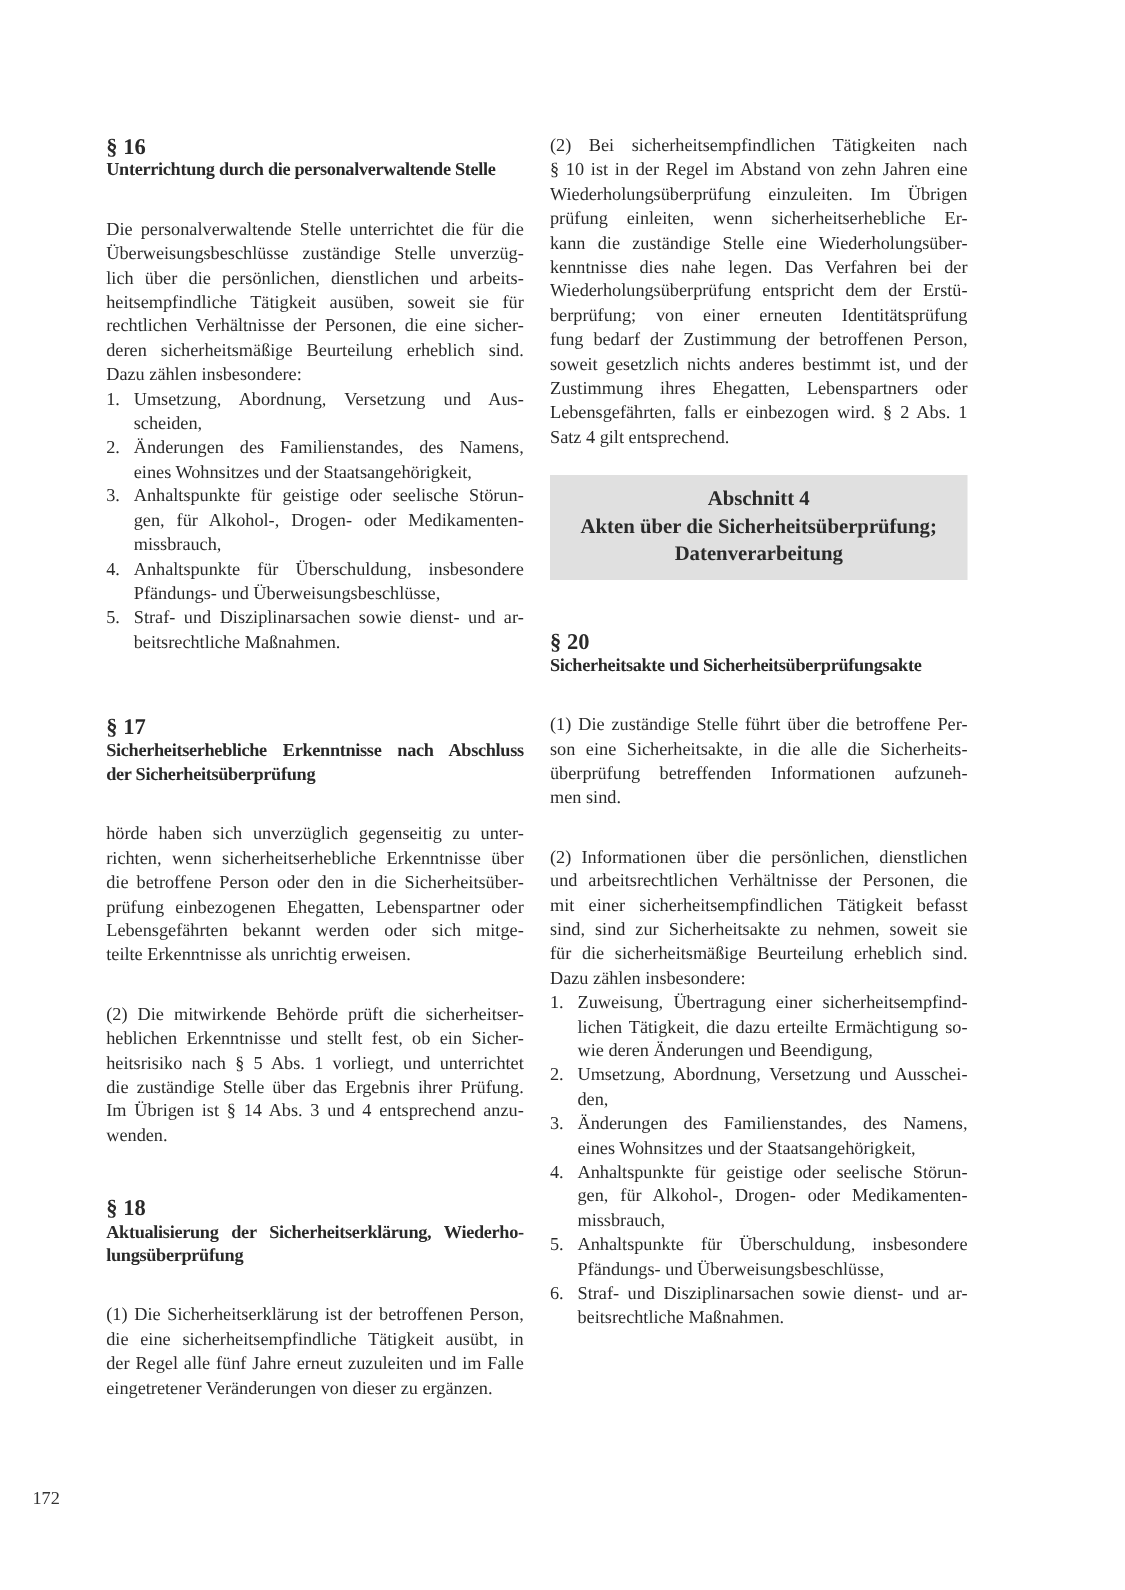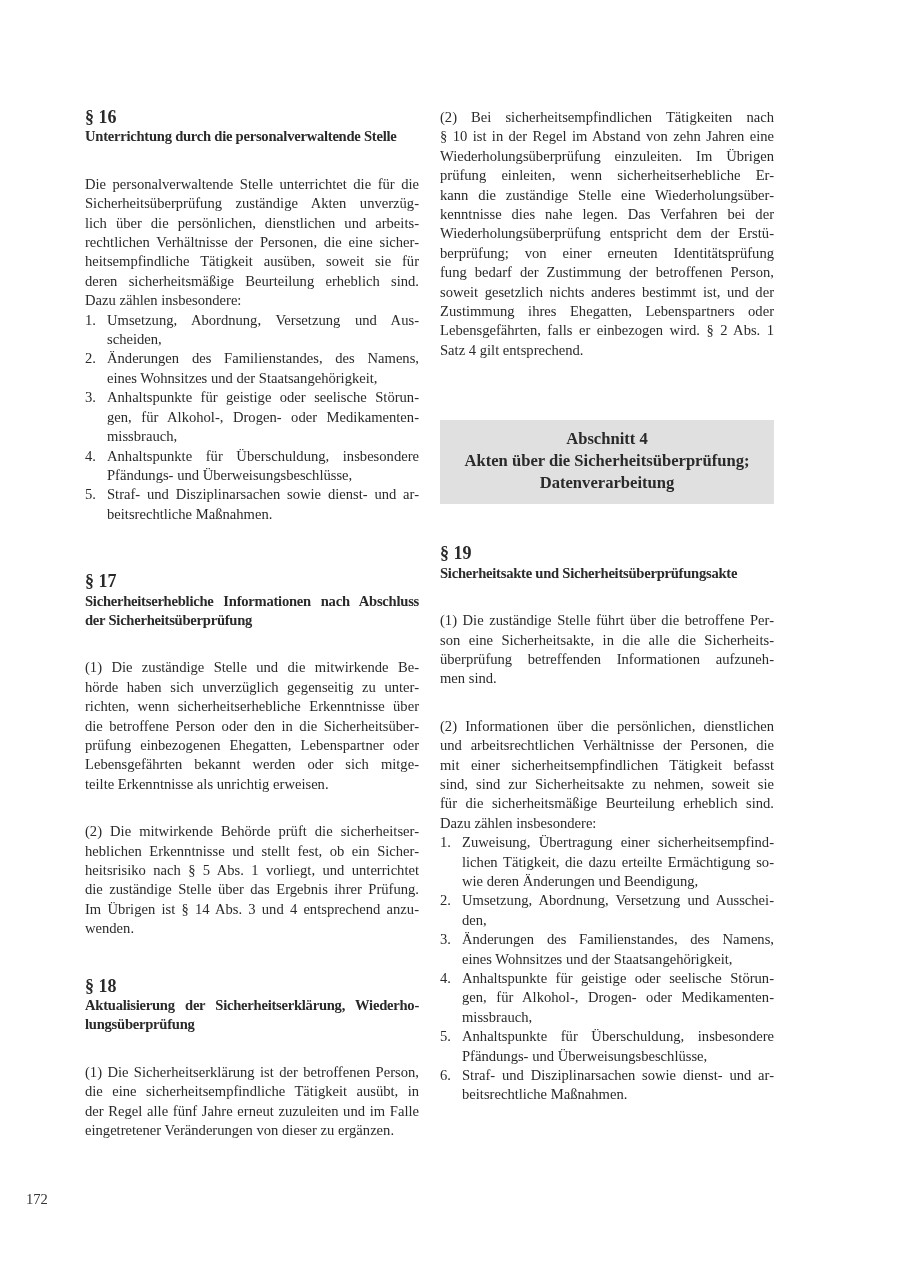--- a/index.html
+++ b/index.html
@@ -11,40 +11,40 @@
   .sec { margin:0; }
   .sec-num { font-weight:bold; font-size:18px; line-height:19.4px; }
   .sec-title { font-weight:bold; line-height:19.4px; letter-spacing:-0.25px; }
   .line { display:block; text-align:justify; text-align-last:justify; white-space:nowrap; }
   .line.last { text-align-last:left; }
   .para { margin-top:28px; }
   .list { margin:0; padding:0; list-style:none; }
   .li { position:relative; padding-left:22px; }
   .li .n { position:absolute; left:0; top:0; }
   .gap-sec { height:38px; }
-  .abschnitt { background:#e0e0e0; width:334px; margin-top:60px; padding:8px 0 10px 0;
+  .abschnitt { background:#e0e0e0; width:334px; margin-top:20px; padding:8px 0 10px 0;
                text-align:center; font-weight:bold; font-size:16.6px; line-height:22px; }
   .page-num { position:absolute; left:26px; top:1191px; font-size:14.6px; color:#333; }
 </style>
 </head>
 <body>
 
 <div class="col col-left">
 
   <section class="sec">
     <div class="sec-num">§ 16</div>
     <div class="sec-title">
       <span class="line last">Unterrichtung durch die personalverwaltende Stelle</span>
     </div>
     <div class="para">
       <span class="line">Die personalverwaltende Stelle unterrichtet die für die</span>
-      <span class="line">Sicherheitsüberprüfung zuständige Akten unverzüg-</span>
+      <span class="line">Überweisungsbeschlüsse zuständige Stelle unverzüg-</span>
       <span class="line">lich über die persönlichen, dienstlichen und arbeits-</span>
+      <span class="line">heitsempfindliche Tätigkeit ausüben, soweit sie für</span>
       <span class="line">rechtlichen Verhältnisse der Personen, die eine sicher-</span>
-      <span class="line">heitsempfindliche Tätigkeit ausüben, soweit sie für</span>
       <span class="line">deren sicherheitsmäßige Beurteilung erheblich sind.</span>
       <span class="line last">Dazu zählen insbesondere:</span>
     </div>
     <div class="list">
       <div class="li">
         <span class="n">1.</span>
         <span class="line">Umsetzung, Abordnung, Versetzung und Aus-</span>
         <span class="line last">scheiden,</span>
       </div>
       <div class="li">
@@ -69,25 +69,24 @@
         <span class="line last">beitsrechtliche Maßnahmen.</span>
       </div>
     </div>
   </section>
 
   <div class="gap-sec" style="height:48px"></div>
 
   <section class="sec">
     <div class="sec-num">§ 17</div>
     <div class="sec-title">
-      <span class="line">Sicherheitserhebliche Informationen nach Abschluss</span>
+      <span class="line">Sicherheitserhebliche Erkenntnisse nach Abschluss</span>
       <span class="line last">der Sicherheitsüberprüfung</span>
     </div>
     <div class="para">
-      <span class="line">(1) Die zuständige Stelle und die mitwirkende Be-</span>
       <span class="line">hörde haben sich unverzüglich gegenseitig zu unter-</span>
       <span class="line">richten, wenn sicherheitserhebliche Erkenntnisse über</span>
       <span class="line">die betroffene Person oder den in die Sicherheitsüber-</span>
       <span class="line">prüfung einbezogenen Ehegatten, Lebenspartner oder</span>
       <span class="line">Lebensgefährten bekannt werden oder sich mitge-</span>
       <span class="line last">teilte Erkenntnisse als unrichtig erweisen.</span>
     </div>
     <div class="para">
       <span class="line">(2) Die mitwirkende Behörde prüft die sicherheitser-</span>
       <span class="line">heblichen Erkenntnisse und stellt fest, ob ein Sicher-</span>
@@ -134,21 +133,21 @@
 
   <div class="abschnitt">
     <div>Abschnitt 4</div>
     <div>Akten über die Sicherheitsüberprüfung;</div>
     <div>Datenverarbeitung</div>
   </div>
 
   <div class="gap-sec" style="height:40px"></div>
 
   <section class="sec">
-    <div class="sec-num">§ 19</div>
+    <div class="sec-num">§ 20</div>
     <div class="sec-title">
       <span class="line last">Sicherheitsakte und Sicherheitsüberprüfungsakte</span>
     </div>
     <div class="para">
       <span class="line">(1) Die zuständige Stelle führt über die betroffene Per-</span>
       <span class="line">son eine Sicherheitsakte, in die alle die Sicherheits-</span>
       <span class="line">überprüfung betreffenden Informationen aufzuneh-</span>
       <span class="line last">men sind.</span>
     </div>
     <div class="para">

